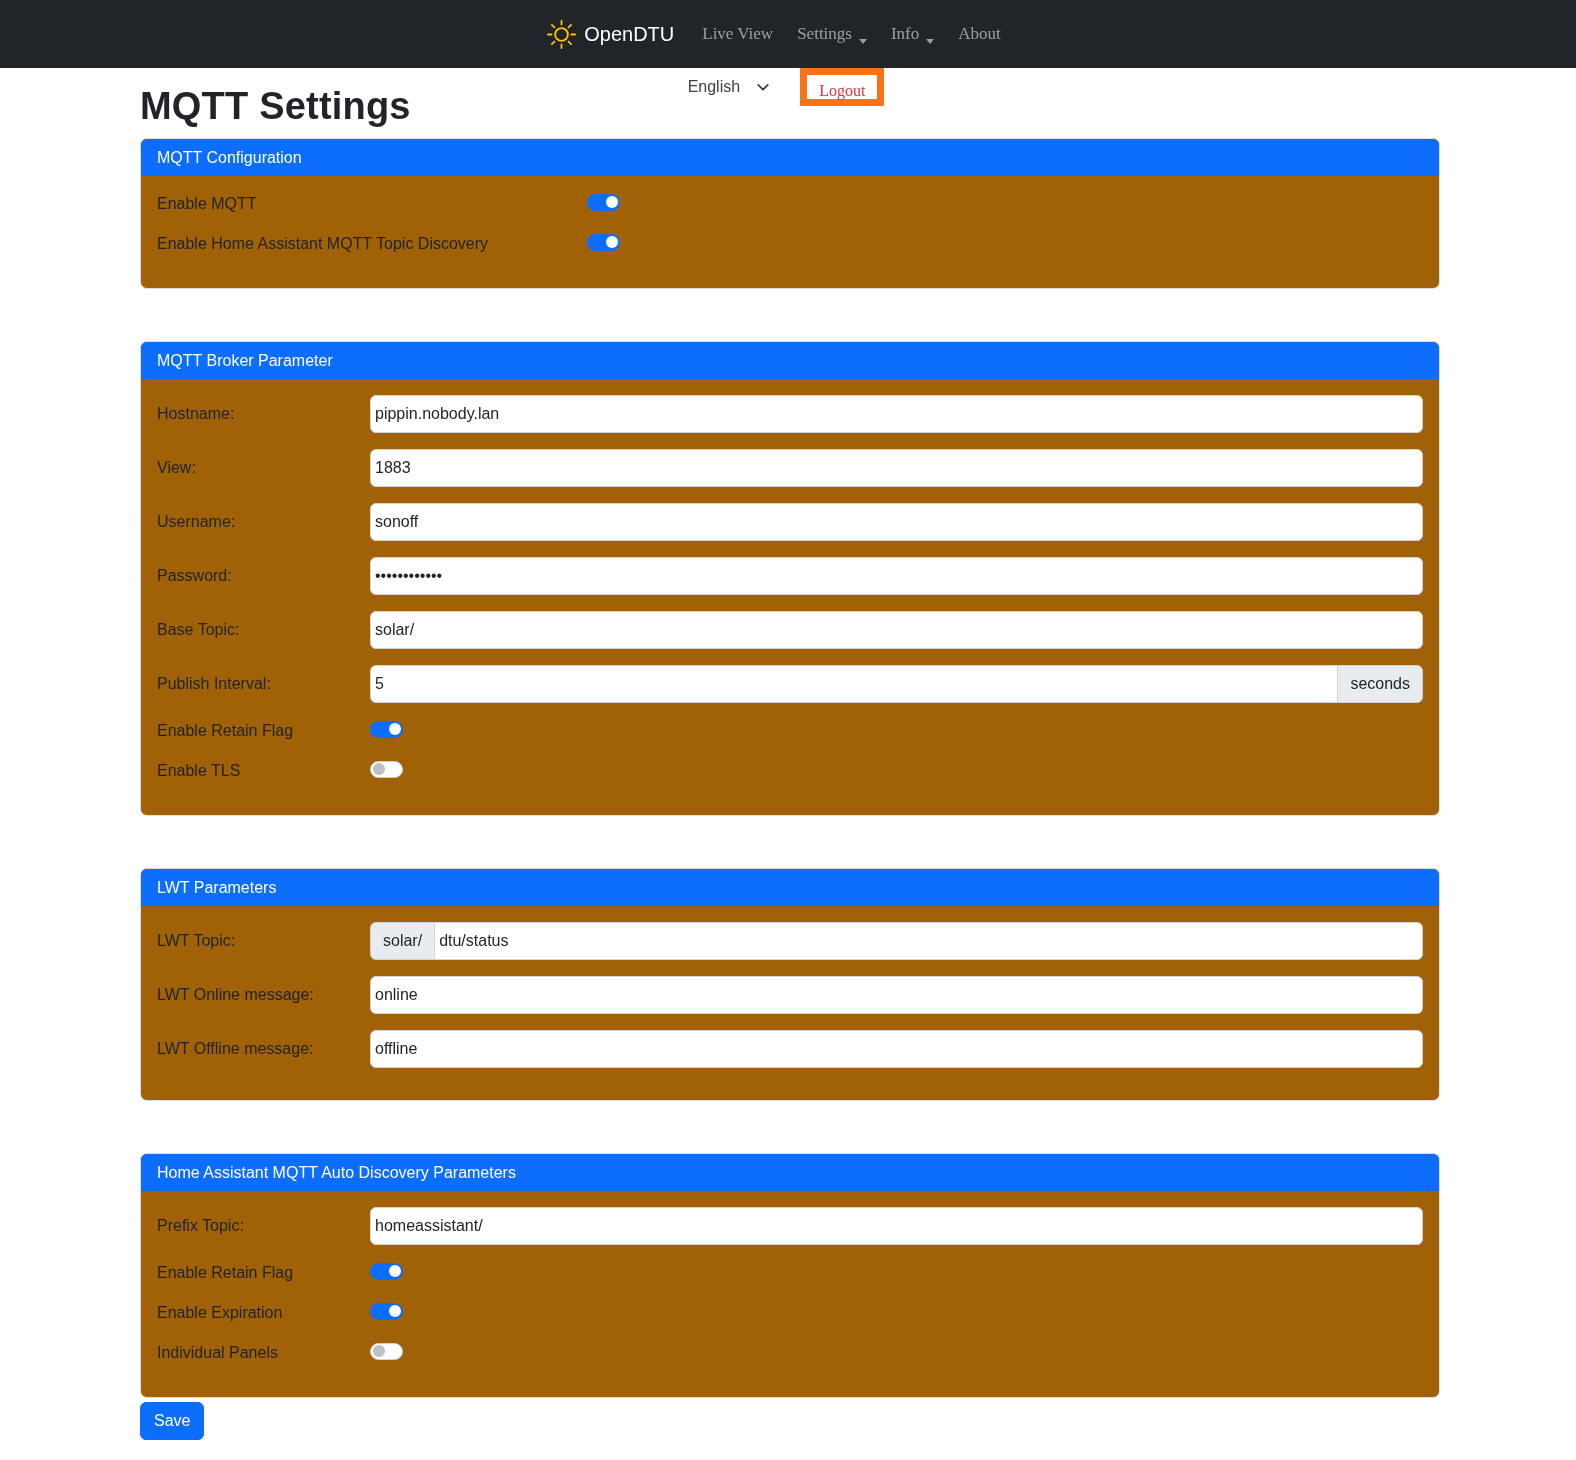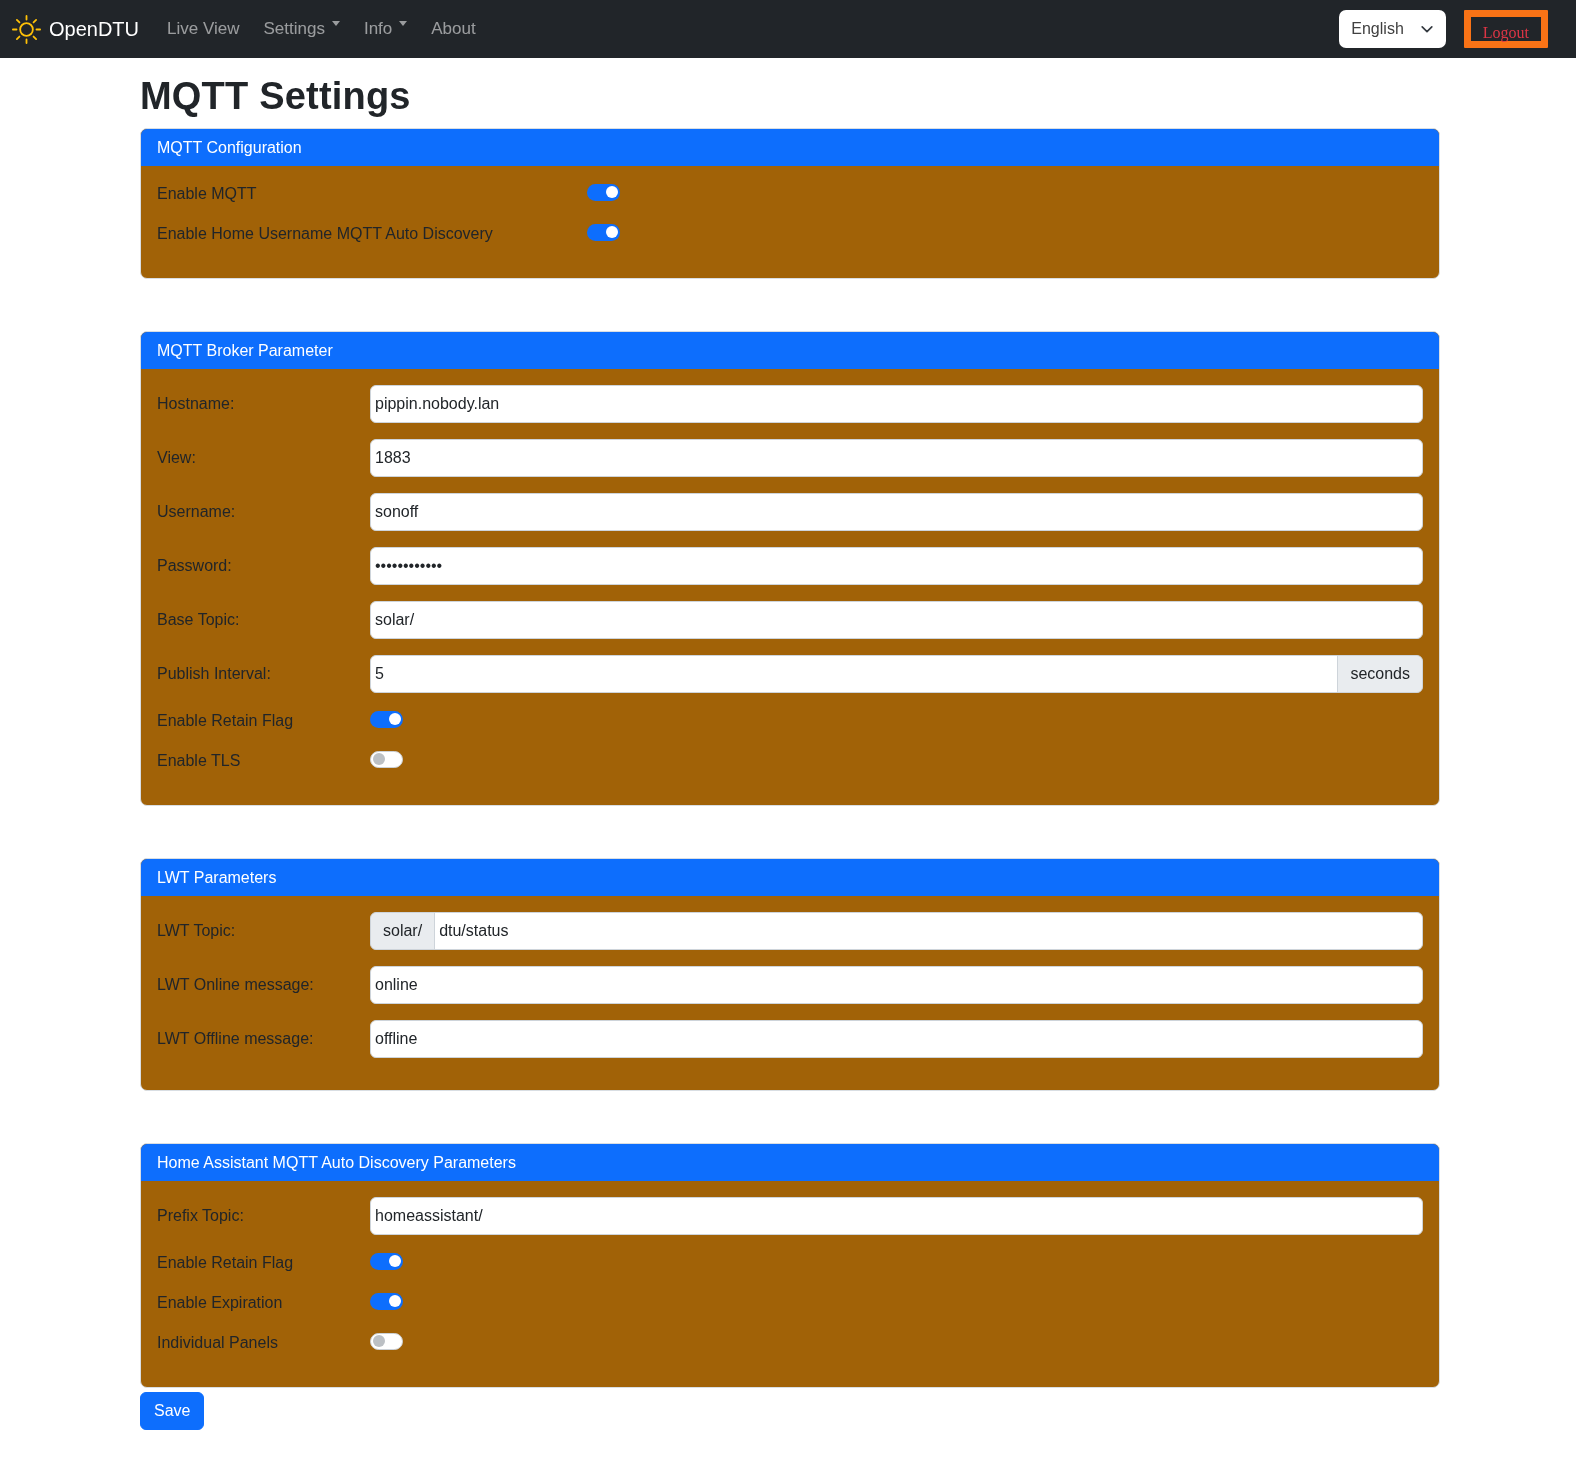--- a/index.html
+++ b/index.html
@@ -8,37 +8,39 @@
     width: 1576px;
     background: #ffffff;
     font-family: "Liberation Sans", sans-serif;
     font-size: 16px;
     color: #212529;
   }
 
   
   .navbar {
     background: #212529;
-    height: 58px;
+    height: 68px;
     display: flex;
     align-items: center;
     justify-content: space-between;
     padding: 0 28px 0 12px;
+    flex-direction: column;
   }
   .nav-left { display: flex; align-items: center; }
   .brand {
     display: flex; align-items: center; gap: 8px;
     color: #fff; font-size: 20px; margin-right: 16px; cursor: pointer;
   }
   .nav-link {
     color: rgba(255,255,255,0.55);
-    padding: 8px 8px; margin: 0 4px;
+    padding: 8px 8px; margin: 16px 4px;
     font-size: 17px; cursor: pointer;
-    display: flex; align-items: flex-start; gap: 7px;
+    display: flex; align-items: flex-end; gap: 7px;
     white-space: nowrap;
+    font-family: Liberation Serif, serif;
   }
   .caret {
     width: 0; height: 0; display: inline-block;
     border-left: 4.5px solid transparent;
     border-right: 4.5px solid transparent;
     border-top: 5px solid rgba(255,255,255,0.55);
     margin-top: 2px;
   }
   .nav-right { display: flex; align-items: center; gap: 18px; }
   .lang-select {
@@ -179,21 +181,21 @@
 
   
   <section class="card">
     <div class="card-header">MQTT Configuration</div>
     <div class="card-body">
       <div class="form-row wide switch-row">
         <div class="form-label">Enable MQTT</div>
         <div><span class="switch on" style="display:inline-block"></span></div>
       </div>
       <div class="form-row wide switch-row">
-        <div class="form-label">Enable Home Username MQTT Auto Discovery</div>
+        <div class="form-label">Enable Home Assistant MQTT Topic Discovery</div>
         <div><span class="switch on" style="display:inline-block"></span></div>
       </div>
     </div>
   </section>
 
   
   <section class="card">
     <div class="card-header">MQTT Broker Parameter</div>
     <div class="card-body">
       <div class="form-row">

